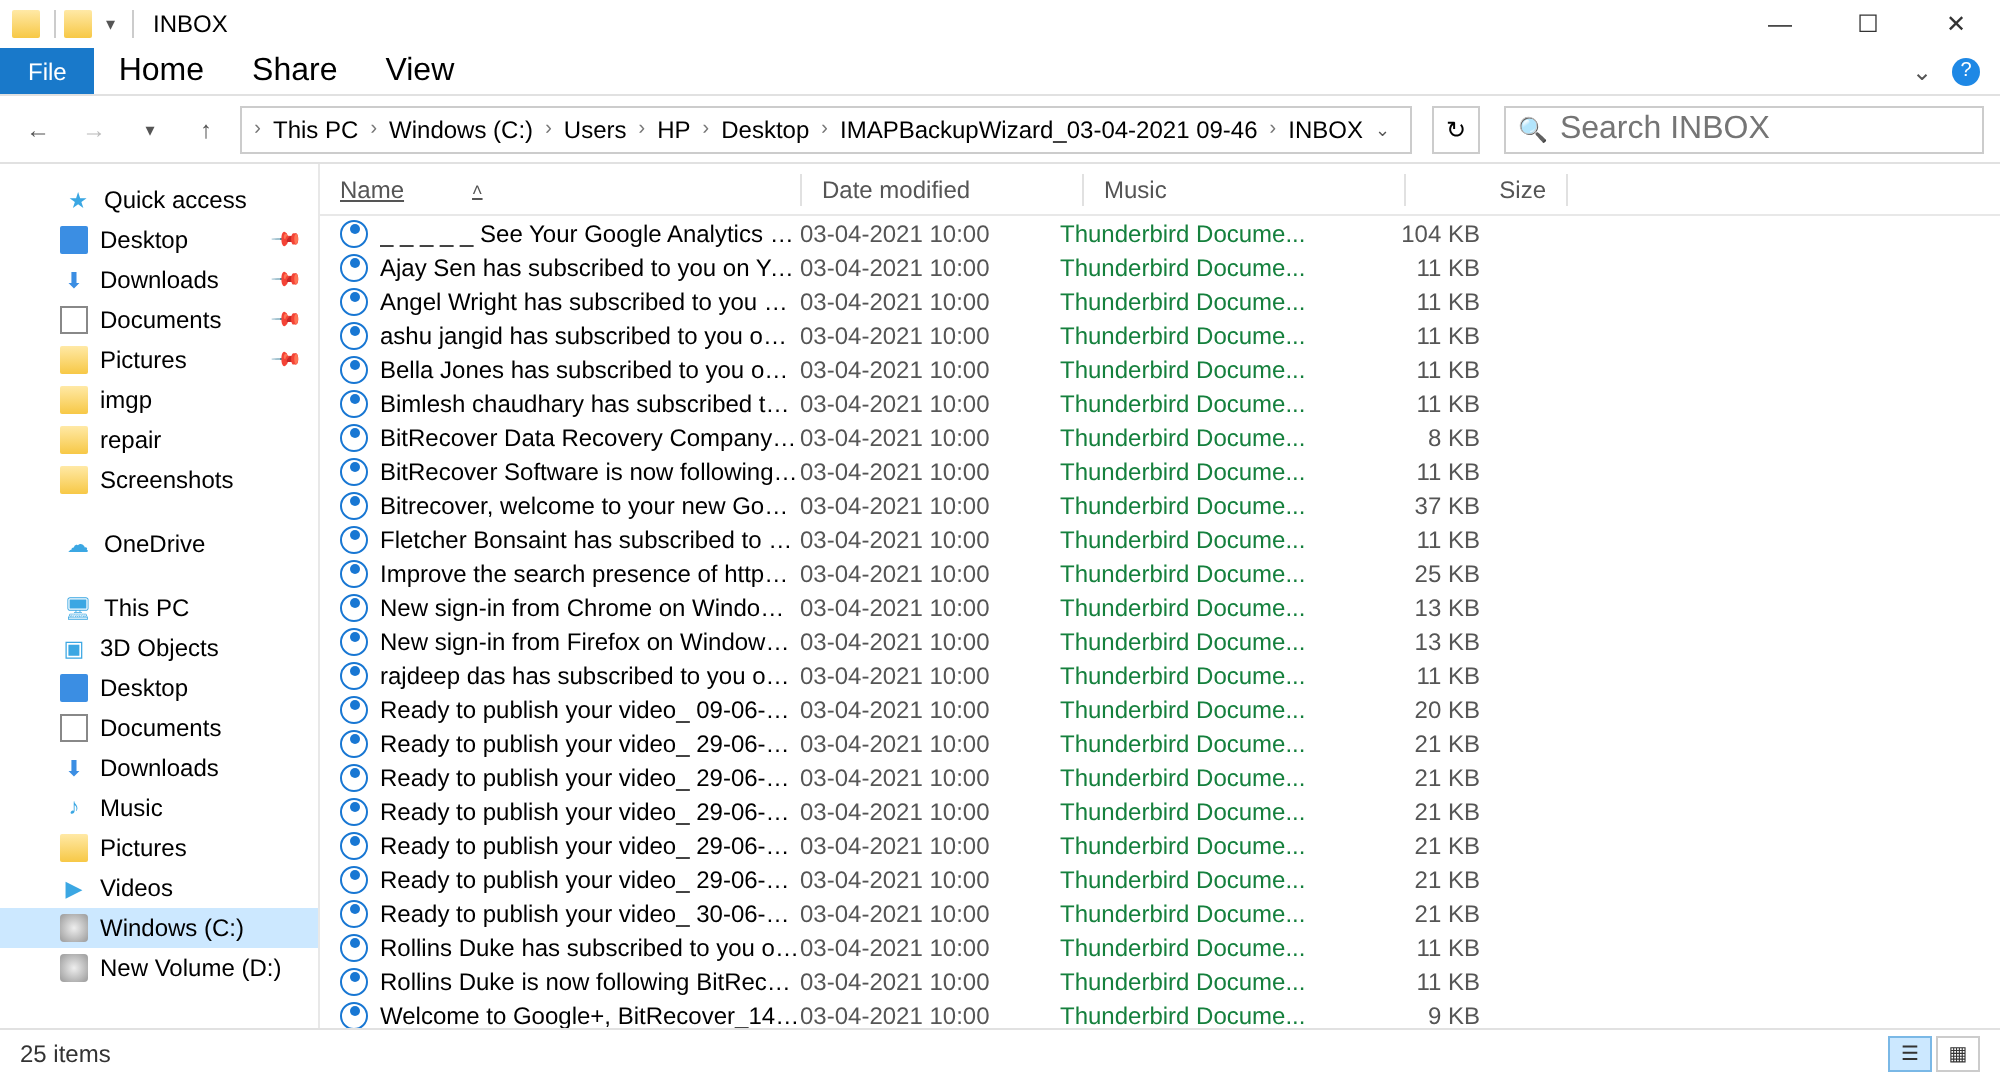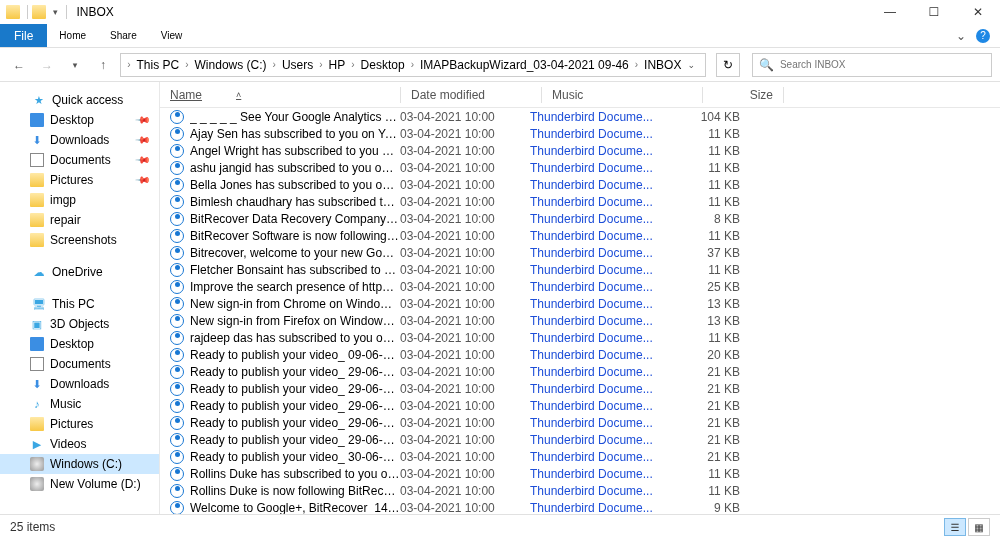--- a/index.html
+++ b/index.html
@@ -10,36 +10,36 @@
 .titlebar .folder-ico { width: 14px; height: 14px; background: linear-gradient(#ffe9a6,#f7c846); border-radius: 1px; margin-right: 3px; }
 .titlebar .qat-sep { width: 1px; height: 14px; background: #ccc; margin: 0 4px; }
 .titlebar .qat-down { font-size: 9px; color: #555; margin: 0 4px; }
 .titlebar .title { margin-left: 6px; font-size: 12px; }
 .win-controls { margin-left: auto; display: flex; }
 .win-controls div { width: 44px; height: 24px; display: flex; align-items: center; justify-content: center; font-size: 12px; color: #333; }
 
 
 .ribbon { height: 24px; display: flex; align-items: stretch; border-bottom: 1px solid #e1e1e1; }
 .ribbon .file { background: #1979ca; color: #fff; padding: 0 14px; display: flex; align-items: center; font-size: 12px; }
-.ribbon .tab { padding: 0 12px; display: flex; align-items: center; font-size: 10px; }
+.ribbon .tab { padding: 0 12px; display: flex; align-items: center; font-size: 16px; }
 .ribbon .spacer { flex: 1; }
 .ribbon .rb-right { display:flex; align-items:center; gap:10px; padding-right:10px; color:#555; }
 .help-ico { width:14px; height:14px; border-radius:50%; background:#1e88e5; color:#fff; display:flex; align-items:center; justify-content:center; font-size:10px; }
 
 
 .navbar { height: 34px; display: flex; align-items: center; padding: 0 8px; gap: 6px; border-bottom: 1px solid #e1e1e1; }
 .nav-btn { width: 22px; height:22px; display:flex; align-items:center; justify-content:center; color:#555; }
 .nav-btn.disabled { color:#bbb; }
 .breadcrumb { flex: 1; height: 24px; border: 1px solid #ccc; display: flex; align-items: center; padding: 0 4px; gap:2px; overflow:hidden; }
 .breadcrumb .crumb { padding: 0 4px; white-space: nowrap; font-size:12px;}
 .breadcrumb .sep { color:#777; font-size:10px; }
 .bc-end { margin-left:auto; display:flex; align-items:center; gap:10px; padding-right:6px; color:#555;}
 .refresh-btn { width:24px; height:24px; border:1px solid #ccc; display:flex; align-items:center; justify-content:center; margin-left:4px; }
 .search { width: 240px; height: 24px; border:1px solid #ccc; display:flex; align-items:center; padding:0 6px; margin-left:6px; color:#777; gap:6px;}
-.search input { border:none; outline:none; flex:1; font-size:10px; color:#333; background:transparent;}
+.search input { border:none; outline:none; flex:1; font-size:16px; color:#333; background:transparent;}
 
 
 .main { display: flex; height: calc(539px - 24px - 24px - 34px - 22px); overflow:hidden;}
 .sidebar { width: 160px; border-right: 1px solid #e8e8e8; padding: 8px 0; overflow-y:auto;}
 .sidebar .group { margin-bottom: 12px; }
 .sidebar .item { display:flex; align-items:center; height:20px; padding-left: 16px; gap:6px; font-size:12px; cursor:default;}
 .sidebar .item.sub { padding-left: 30px; }
 .sidebar .item.selected { background:#cce8ff; }
 .sidebar .pin { margin-left:auto; margin-right:10px; color:#888; font-size:10px; transform: rotate(45deg);}
 .ico { width:14px; height:14px; display:inline-flex; align-items:center; justify-content:center; font-size:11px;}
@@ -60,21 +60,21 @@
 .col-type { width: 150px; }
 .col-size { width: 70px; text-align:right; padding-right:10px;}
 .sort-arrow { font-size:9px; color:#555; margin-left:30px;}
 .vline { width:1px; height:16px; background:#e1e1e1; margin-right:10px;}
 
 .row { display:flex; align-items:center; height:17px; padding-left:10px; font-size:12px; }
 .file-ico { width:14px; height:14px; margin-right:6px; border-radius:50%; background:#fff; border:1.5px solid #1877d3; position:relative; flex-shrink:0;}
 .file-ico::after { content:""; position:absolute; width:5px; height:5px; background:#1877d3; border-radius:50%; top:1.5px; left:3.5px;}
 .cell-name { width:210px; white-space:nowrap; overflow:hidden; text-overflow:ellipsis;}
 .cell-date { width:130px; color:#555;}
-.cell-type { width:150px; color:#1d4ed8; white-space:nowrap; overflow:hidden; text-overflow:ellipsis;}
+.cell-type { width:150px; color:#15803d; white-space:nowrap; overflow:hidden; text-overflow:ellipsis;}
 .cell-size { width:70px; text-align:right; color:#555; padding-right:10px;}
 
 
 .status { position:absolute; bottom:0; left:0; right:0; height:22px; border-top:1px solid #e1e1e1; display:flex; align-items:center; padding:12px 10px; font-size:12px; color:#333; background:#fff;}
 .view-btns { margin-left:auto; display:flex; gap:2px;}
 .view-btn { width:22px; height:18px; border:1px solid #ccc; display:flex; align-items:center; justify-content:center; font-size:10px;}
 .view-btn.active { background:#cce8ff; border-color:#7ab8e6;}
 </style>
 </head>
 <body>

